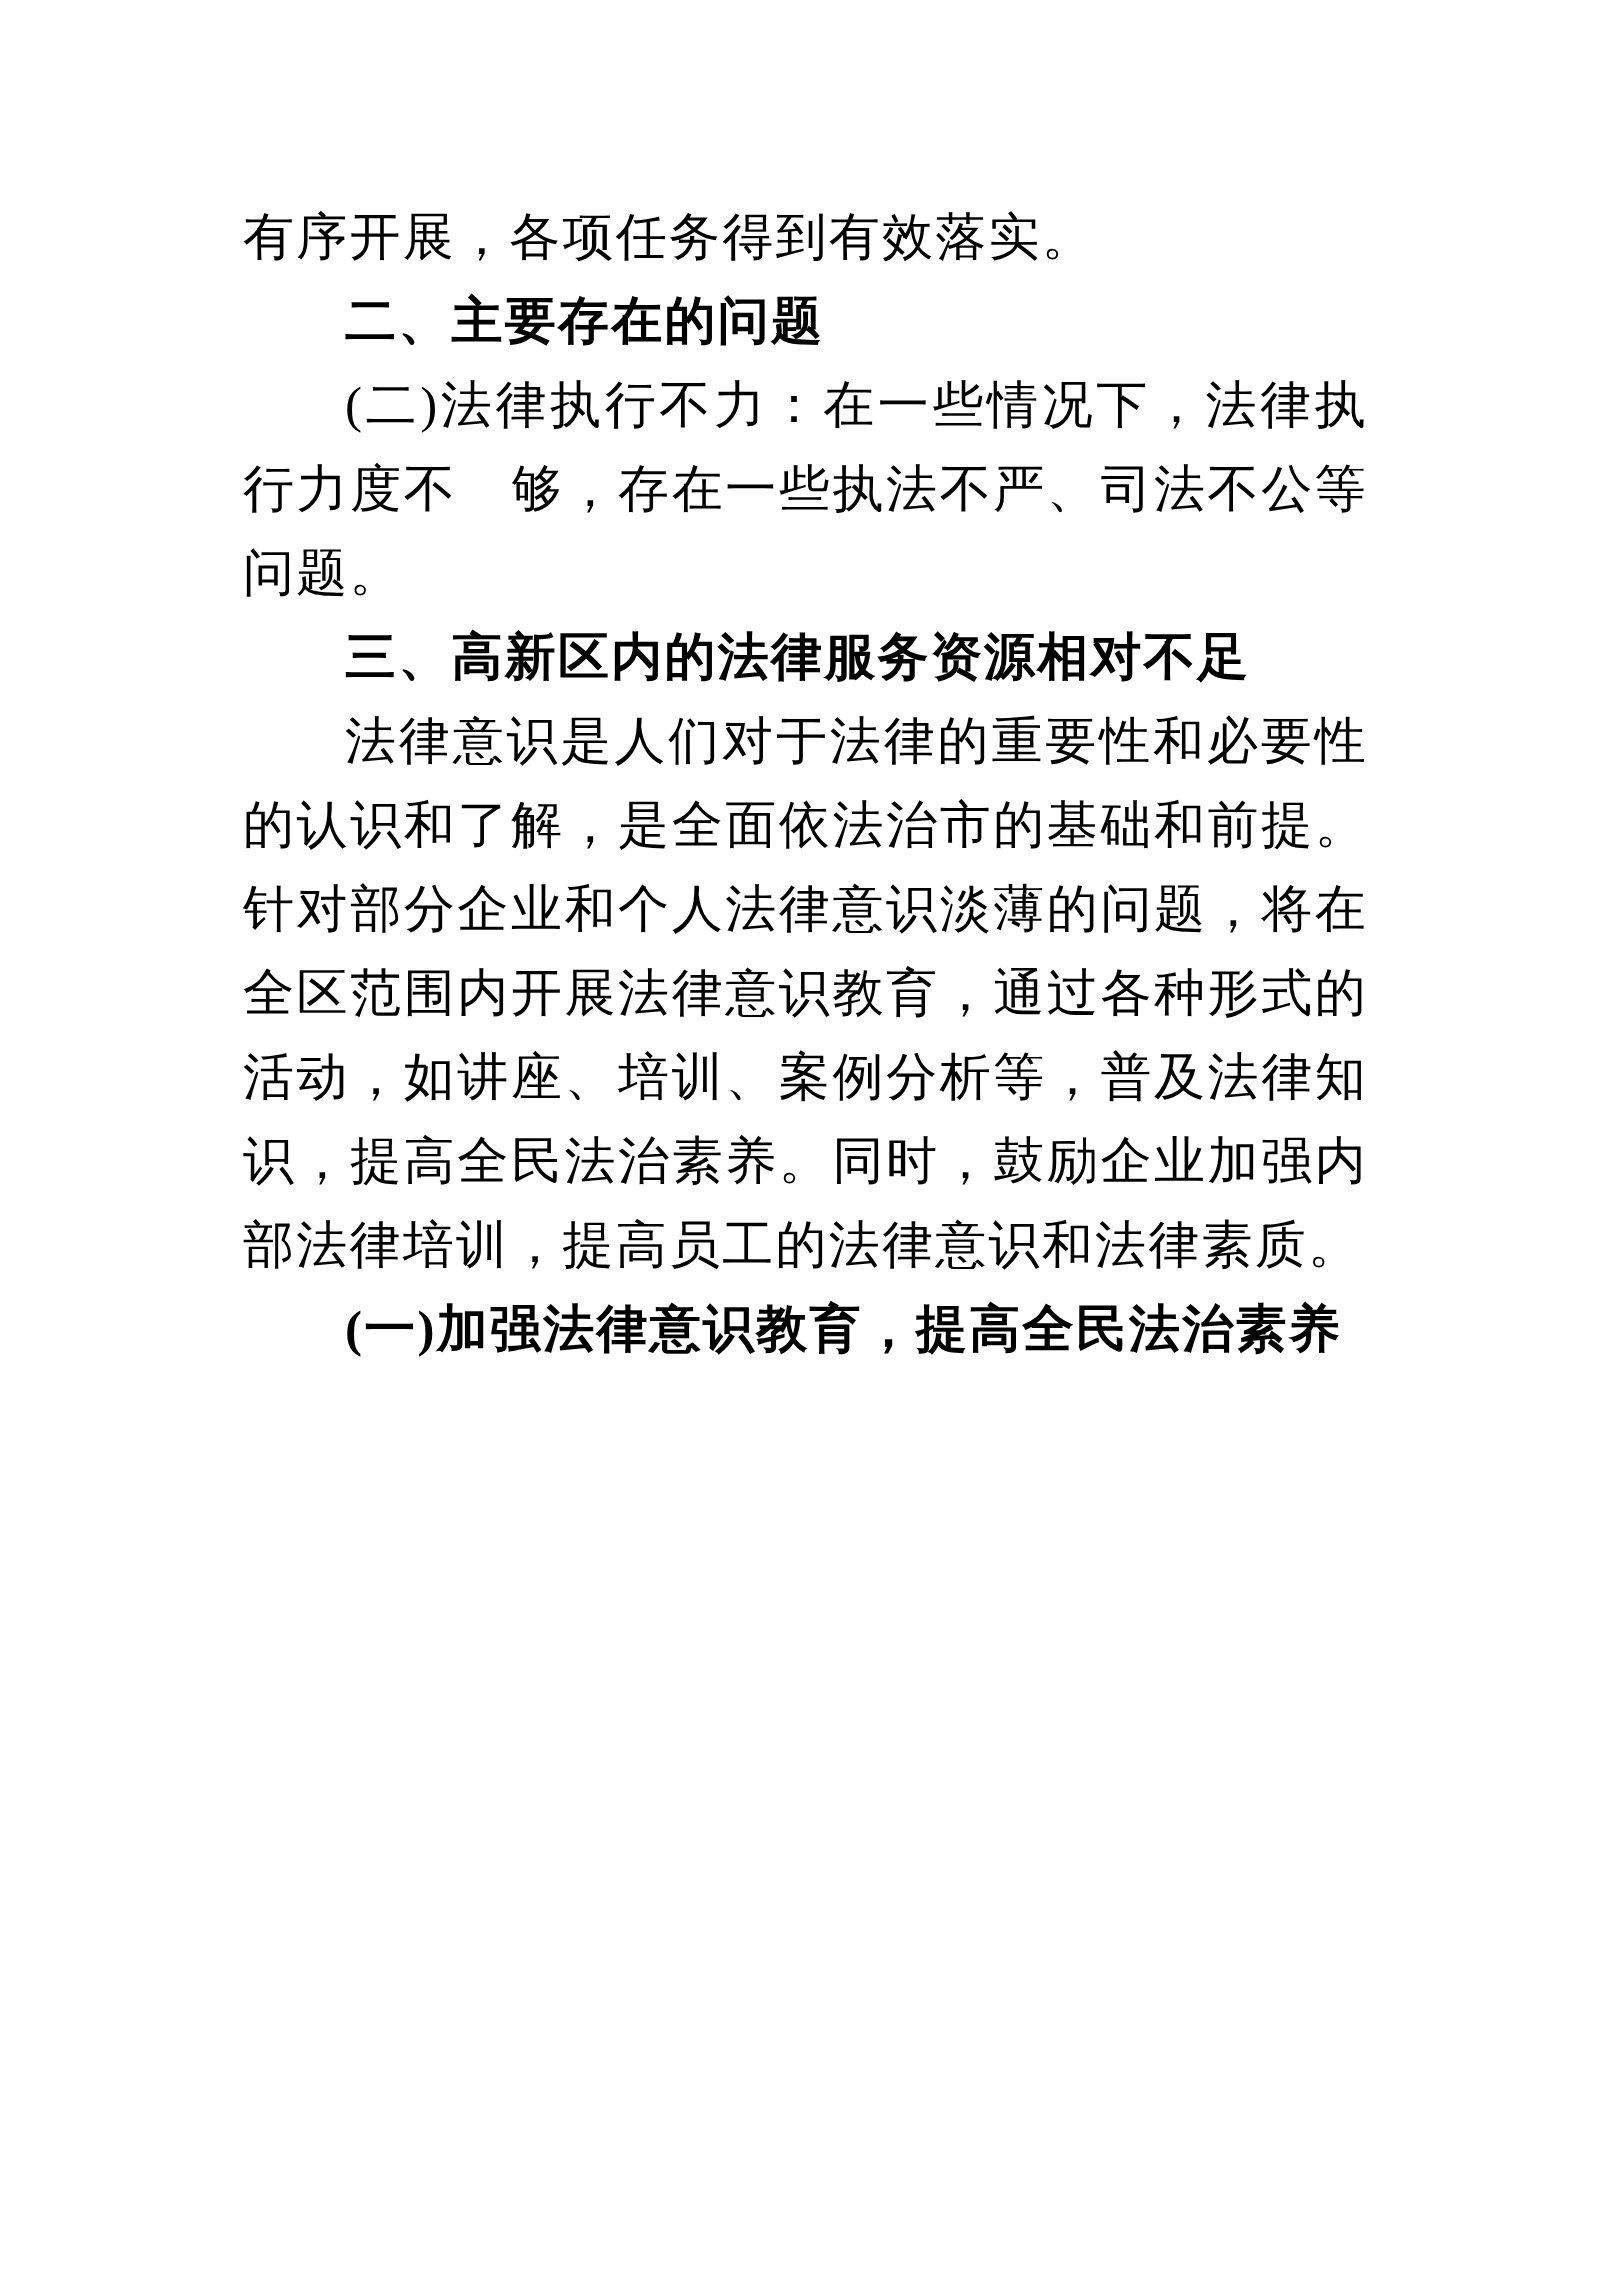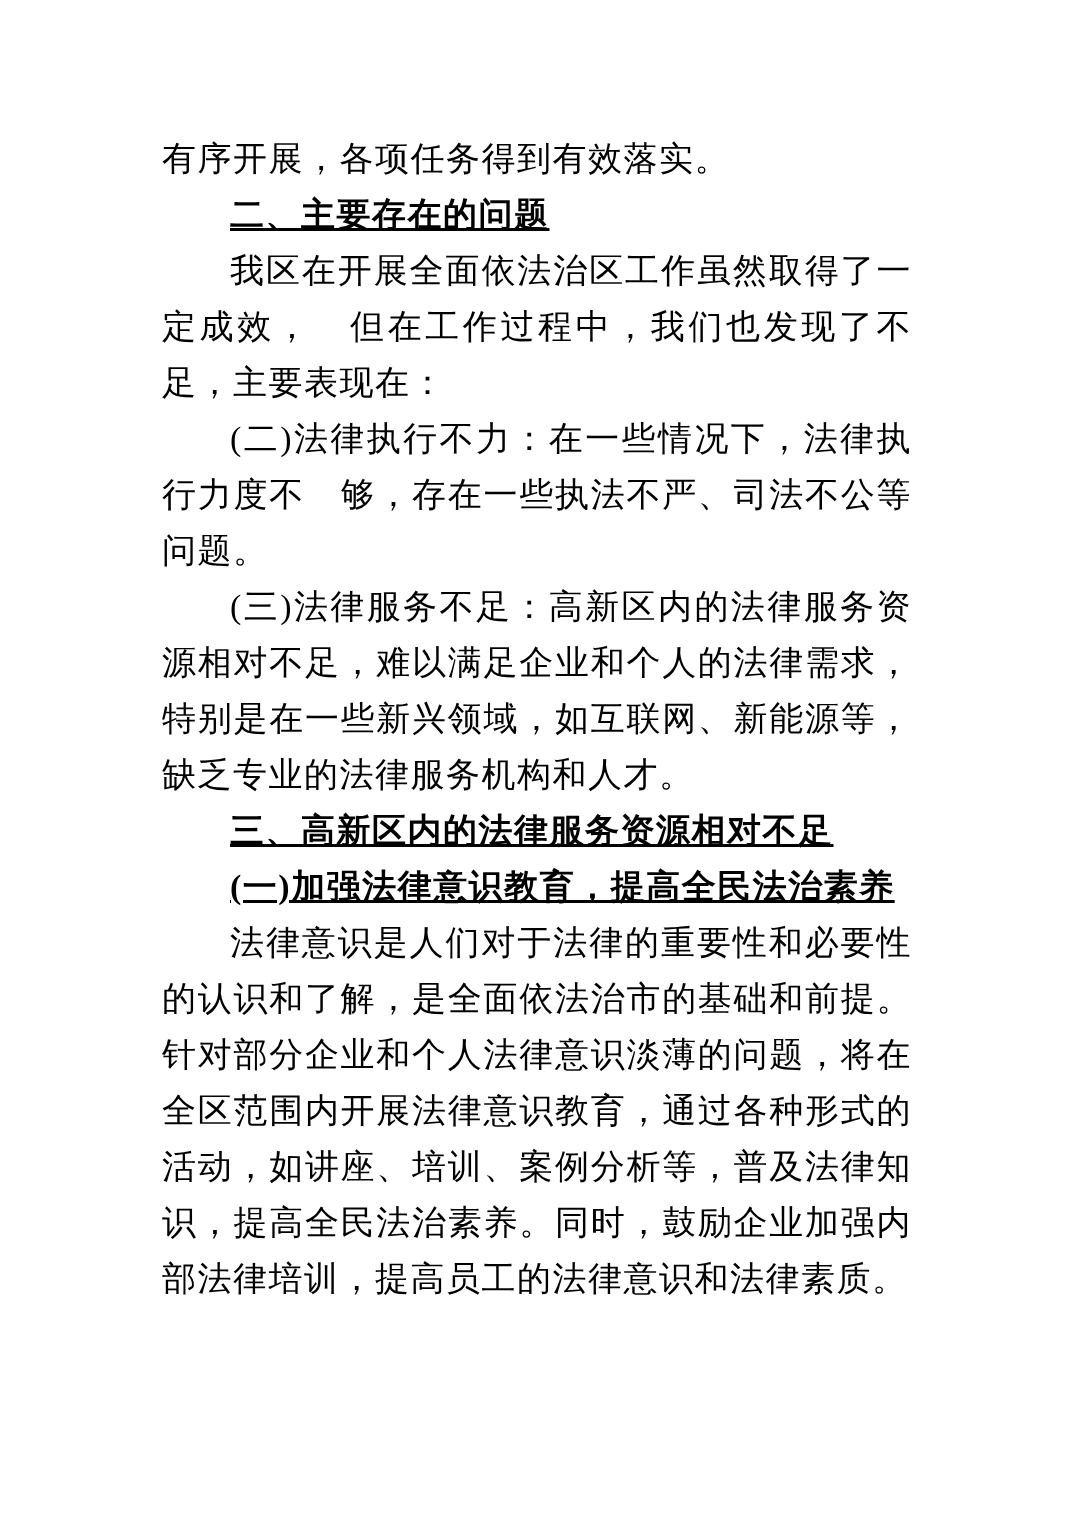--- a/index.html
+++ b/index.html
@@ -29,40 +29,37 @@
   }
   .para {
     margin: 0;
     text-indent: 2em;
   }
   .para.no-indent {
     text-indent: 0;
   }
   .heading {
     font-weight: bold;
-    text-decoration: underline;
   }
 </style>
 </head>
 <body>
 
 <div class="page">
   <div class="doc">
 
     <p class="para no-indent">有序开展，各项任务得到有效落实。</p>
 
     <p class="para heading">二、主要存在的问题</p>
 
-    <p class="para">我区在开展全面依法治区工作虽然取得了一定成效，　但在工作过程中，我们也发现了不足，主要表现在：</p>
 
 
     <p class="para">(二)法律执行不力：在一些情况下，法律执行力度不　够，存在一些执法不严、司法不公等问题。</p>
 
-    <p class="para">(三)法律服务不足：高新区内的法律服务资源相对不足，难以满足企业和个人的法律需求，特别是在一些新兴领域，如互联网、新能源等，缺乏专业的法律服务机构和人才。</p>
 
     <p class="para heading">三、高新区内的法律服务资源相对不足</p>
 
+    <p class="para">法律意识是人们对于法律的重要性和必要性的认识和了解，是全面依法治市的基础和前提。针对部分企业和个人法律意识淡薄的问题，将在全区范围内开展法律意识教育，通过各种形式的活动，如讲座、培训、案例分析等，普及法律知识，提高全民法治素养。同时，鼓励企业加强内部法律培训，提高员工的法律意识和法律素质。</p>
+
     <p class="para heading">(一)加强法律意识教育，提高全民法治素养</p>
-
-    <p class="para">法律意识是人们对于法律的重要性和必要性的认识和了解，是全面依法治市的基础和前提。针对部分企业和个人法律意识淡薄的问题，将在全区范围内开展法律意识教育，通过各种形式的活动，如讲座、培训、案例分析等，普及法律知识，提高全民法治素养。同时，鼓励企业加强内部法律培训，提高员工的法律意识和法律素质。</p>
 
   </div>
 </div>
 
 </body></html>

